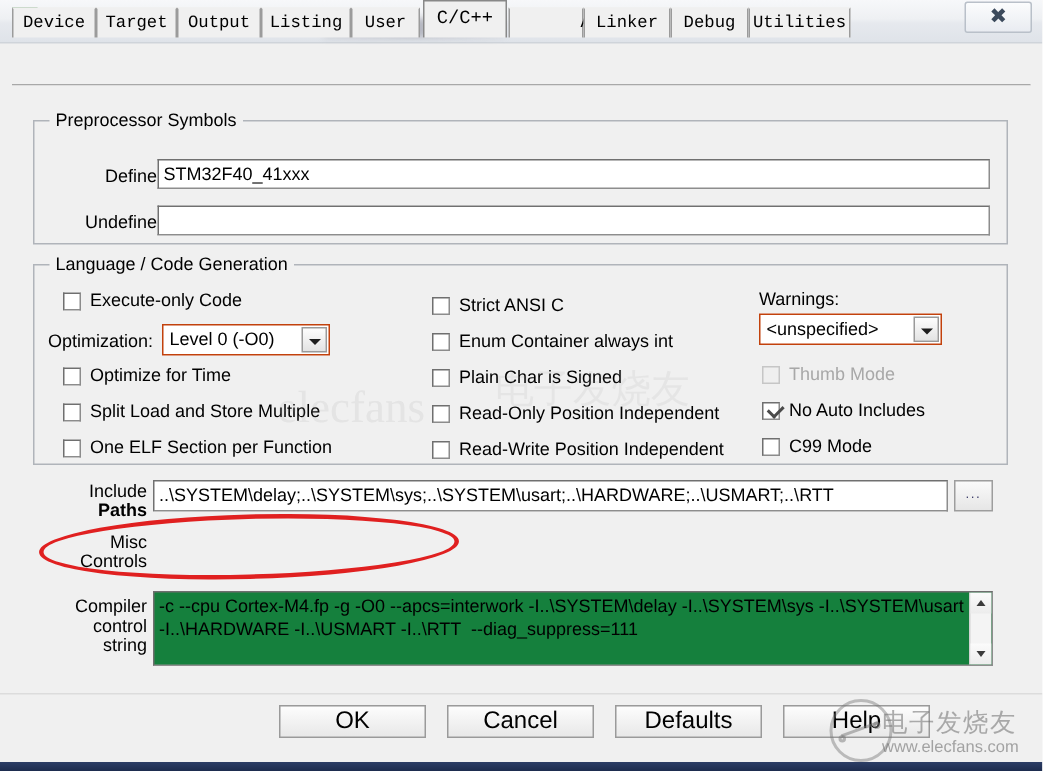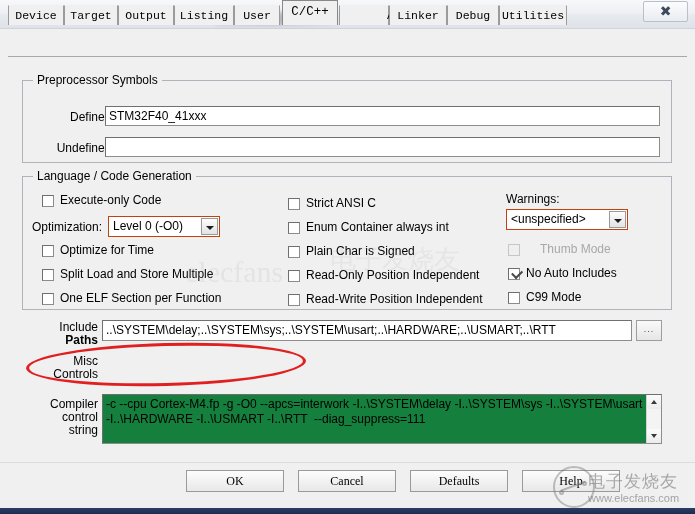--- a/index.html
+++ b/index.html
@@ -196,21 +196,21 @@
     border-left: 2px solid #4a4a4a;
     border-bottom: 2px solid #4a4a4a;
     transform: rotate(-45deg) translate(1px, 2px);
   }
   .cbrow-label {
     position: absolute;
     font-size: 12px;
     color: #000000;
     white-space: nowrap;
   }
-  .cbrow-label.disabled { color: #a8a8a8; margin-left: 14px; }
+  .cbrow-label.disabled { color: #a8a8a8; }
 
   
   .combo {
     position: absolute;
     background: #ffffff;
     border: 1px solid #c2410c;
     box-sizing: border-box;
     cursor: pointer;
   }
   .combo .val {
@@ -324,22 +324,22 @@
     border-top: 1px solid #dcdcdc;
     box-sizing: border-box;
   }
   .btn {
     position: absolute;
     top: 8px;
     height: 22px;
     background: linear-gradient(to bottom, #fdfdfd 0%, #f2f2f2 50%, #e8e8e8 100%);
     border: 1px solid #9a9a9a;
     box-sizing: border-box;
-    font-family: Liberation Serif, serif;
-    font-size: 12px;
+    font-family: Liberation Sans, sans-serif;
+    font-size: 16px;
     color: #000000;
     text-align: center;
     line-height: 20px;
     cursor: pointer;
     white-space: nowrap;
   }
   .taskbar {
     position: absolute;
     left: 0; bottom: 0;
     width: 695px; height: 6px;

